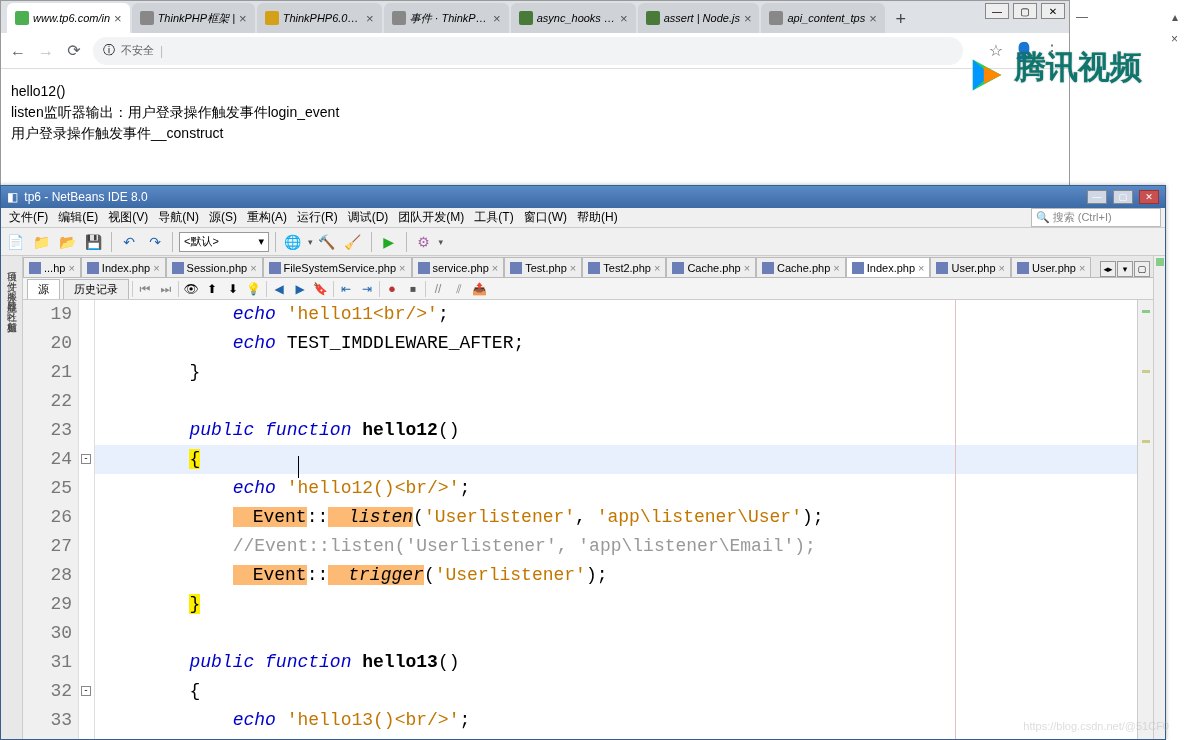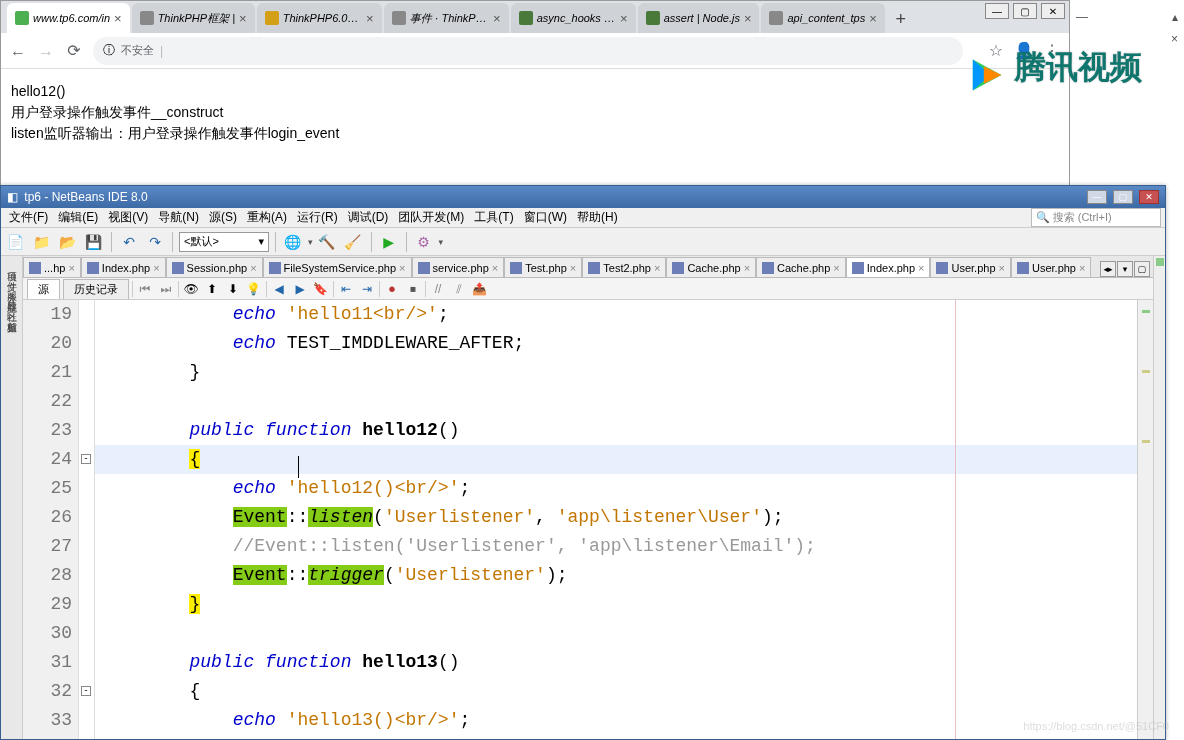--- a/index.html
+++ b/index.html
@@ -70,21 +70,21 @@
 .gutter { width: 56px; background: #f0f0f0; border-right: 1px solid #ddd; text-align: right; padding-right: 6px; color: #777; line-height: 29px; }
 .fold { width: 16px; border-right: 1px solid #ddd; position: relative; }
 .fold .fm { position: absolute; left: 2px; width: 10px; height: 10px; border: 1px solid #888; font-size: 9px; line-height: 8px; text-align: center; background: #fff; cursor: pointer; }
 .code { flex: 1; position: relative; line-height: 29px; }
 .code .ln { white-space: pre; padding-left: 8px; height: 29px; }
 .code .ln.hl { background: #e8f0fe; }
 .kw { color: #0000cc; font-style: italic; }
 .fn { font-weight: bold; color: #000; }
 .str { color: #c27600; }
 .cm { color: #999; }
-.hlbg { background: #84cc16; }
+.hlbg { background: #fdba74; padding-left: 20px; }
 .brace-hl { background: #ffee00; }
 .cursor { display: inline-block; width: 1px; height: 22px; background: #000; vertical-align: middle; }
 .margin-line { position: absolute; top: 0; bottom: 0; left: 860px; width: 1px; background: #e5c0c0; }
 
 .code-scroll { width: 16px; background: #f0f0f0; border-left: 1px solid #ccc; position: relative; }
 .code-scroll .mark { position: absolute; width: 8px; left: 4px; height: 3px; }
 
 .nb-right { width: 12px; background: #eee; border-left: 1px solid #ccc; }
 
 .footer-wm { position: absolute; right: 15px; bottom: 8px; font-size: 11px; color: #bbb; opacity: .5; }
@@ -158,22 +158,22 @@
       <span>ⓘ</span>
       <span class="secure">不安全</span>
       <span style="color:#bbb">|</span>
     </div>
     <span class="navicon" style="margin-left:auto">☆</span>
     <span class="navicon">👤</span>
     <span class="navicon">⋮</span>
   </div>
   <div class="page-content">
     <div>hello12()</div>
+    <div>listen监听器输出：用户登录操作触发事件login_event</div>
     <div>用户登录操作触发事件__construct</div>
-    <div>listen监听器输出：用户登录操作触发事件login_event</div>
   </div>
 </div>
 
 <div class="ext-scroll">
   <span class="arr" style="top:0;right:6px">▴</span>
   <span class="arr" style="top:0;left:6px">—</span>
   <span class="arr" style="top:22px;right:6px" style_="">×</span>
 </div>
 
 <div class="watermark">

